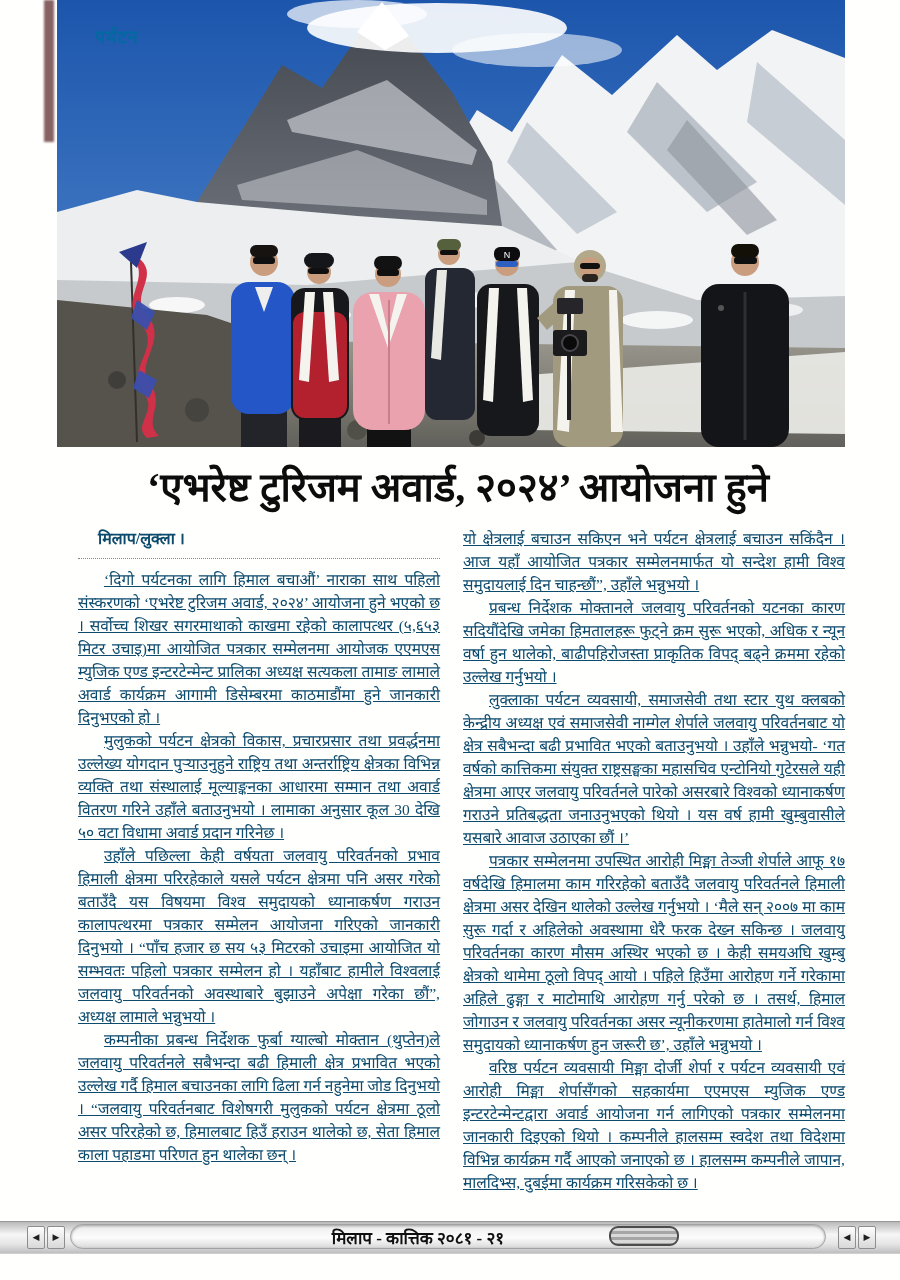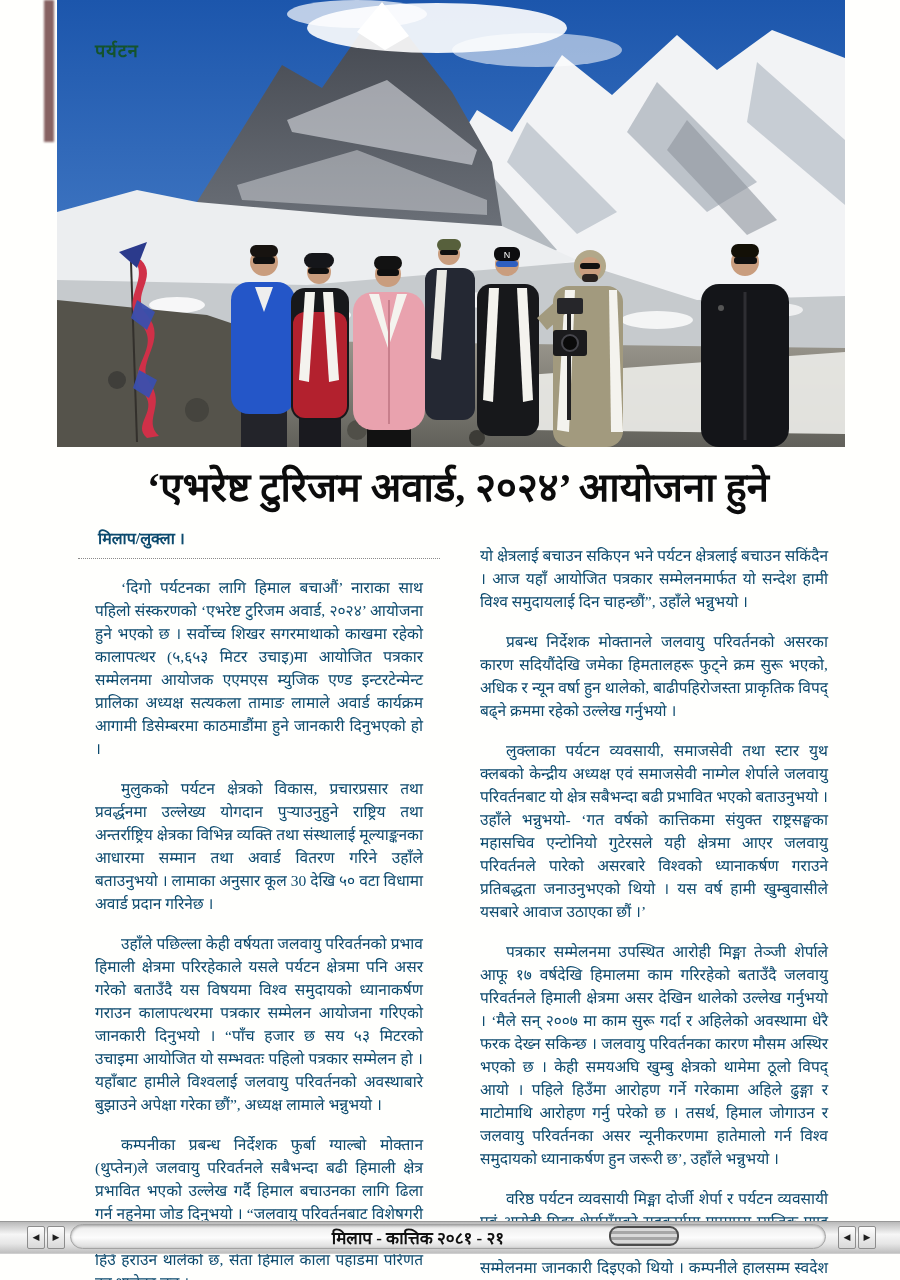--- a/index.html
+++ b/index.html
@@ -8,36 +8,36 @@
     background:#fffffd; overflow:hidden;
     font-family:"Liberation Serif", serif; color:#1c1c1c;
   }
   .photo-wrap { position:absolute; left:57px; top:0; width:788px; height:447px; }
   .photo-wrap svg { display:block; width:788px; height:447px; }
   .scan-artifact {
     position:absolute; left:44px; top:0; width:10px; height:142px;
     background:#6a3c3c; opacity:.8; filter:blur(1px);
   }
   .section-label {
-    position:absolute; left:95px; top:38px;
-    font-size:18px; font-weight:bold; color:#14532d; letter-spacing:1px;
+    position:absolute; left:95px; top:24px;
+    font-size:18px; font-weight:bold; color:#0369a1; letter-spacing:1px;
   }
   .headline {
     position:absolute; left:30px; top:450px; width:840px; margin:8px;
     text-align:center; font-size:40px; font-weight:bold; color:#0c0c0c;
   }
   .col {
     position:absolute; top:527px; font-size:15.5px; line-height:23px;
     text-align:justify; color:#0c4a6e;
   }
   .col-left  { left:78px;  width:362px; }
   .col-right { left:463px; width:382px; }
   .byline { font-weight:bold; font-size:16px; padding-left:20px; }
   .byline-rule { border-bottom:1px dotted #8a8a8a; margin:7px 0 9px 0; height:1px; }
-  .col p { margin:17px; text-indent:26px; }
+  .col p { margin:0; text-indent:26px;text-decoration:underline; }
   .col p.continues { text-indent:0; }
   
   .footer-bar {
     position:absolute; left:0; top:1221px; width:900px; height:31px;
     background:linear-gradient(#b9b9b9, #f6f6f6 40%, #e6e6e6 70%, #bfbfbf);
     border-top:1px solid #989898; border-bottom:1px solid #cfcfcf;
   }
   .fb-btn {
     position:absolute; top:4px; width:18px; height:23px;
     background:linear-gradient(#fefefe,#d8d8d8);
@@ -232,21 +232,21 @@
     <div class="byline">मिलाप/लुक्ला ।</div>
     <div class="byline-rule"></div>
     <p>‘दिगो पर्यटनका लागि हिमाल बचाऔं’ नाराका साथ पहिलो संस्करणको ‘एभरेष्ट टुरिजम अवार्ड, २०२४’ आयोजना हुने भएको छ । सर्वोच्च शिखर सगरमाथाको काखमा रहेको कालापत्थर (५,६५३ मिटर उचाइ)मा आयोजित पत्रकार सम्मेलनमा आयोजक एएमएस म्युजिक एण्ड इन्टरटेन्मेन्ट प्रालिका अध्यक्ष सत्यकला तामाङ लामाले अवार्ड कार्यक्रम आगामी डिसेम्बरमा काठमाडौंमा हुने जानकारी दिनुभएको हो ।</p>
     <p>मुलुकको पर्यटन क्षेत्रको विकास, प्रचारप्रसार तथा प्रवर्द्धनमा उल्लेख्य योगदान पुर्‍याउनुहुने राष्ट्रिय तथा अन्तर्राष्ट्रिय क्षेत्रका विभिन्न व्यक्ति तथा संस्थालाई मूल्याङ्कनका आधारमा सम्मान तथा अवार्ड वितरण गरिने उहाँले बताउनुभयो । लामाका अनुसार कूल 30 देखि ५० वटा विधामा अवार्ड प्रदान गरिनेछ ।</p>
     <p>उहाँले पछिल्ला केही वर्षयता जलवायु परिवर्तनको प्रभाव हिमाली क्षेत्रमा परिरहेकाले यसले पर्यटन क्षेत्रमा पनि असर गरेको बताउँदै यस विषयमा विश्व समुदायको ध्यानाकर्षण गराउन कालापत्थरमा पत्रकार सम्मेलन आयोजना गरिएको जानकारी दिनुभयो । “पाँच हजार छ सय ५३ मिटरको उचाइमा आयोजित यो सम्भवतः पहिलो पत्रकार सम्मेलन हो । यहाँबाट हामीले विश्वलाई जलवायु परिवर्तनको अवस्थाबारे बुझाउने अपेक्षा गरेका छौं”, अध्यक्ष लामाले भन्नुभयो ।</p>
     <p>कम्पनीका प्रबन्ध निर्देशक फुर्बा ग्याल्बो मोक्तान (थुप्तेन)ले जलवायु परिवर्तनले सबैभन्दा बढी हिमाली क्षेत्र प्रभावित भएको उल्लेख गर्दै हिमाल बचाउनका लागि ढिला गर्न नहुनेमा जोड दिनुभयो । “जलवायु परिवर्तनबाट विशेषगरी मुलुकको पर्यटन क्षेत्रमा ठूलो असर परिरहेको छ, हिमालबाट हिउँ हराउन थालेको छ, सेता हिमाल काला पहाडमा परिणत हुन थालेका छन् ।</p>
   </div>
 
   <div class="col col-right">
     <p class="continues">यो क्षेत्रलाई बचाउन सकिएन भने पर्यटन क्षेत्रलाई बचाउन सकिंदैन । आज यहाँ आयोजित पत्रकार सम्मेलनमार्फत यो सन्देश हामी विश्व समुदायलाई दिन चाहन्छौं”, उहाँले भन्नुभयो ।</p>
-    <p>प्रबन्ध निर्देशक मोक्तानले जलवायु परिवर्तनको असरका कारण सदियौंदेखि जमेका हिमतालहरू फुट्ने क्रम सुरू भएको, अधिक र न्यून वर्षा हुन थालेको, बाढीपहिरोजस्ता प्राकृतिक विपद् बढ्ने क्रममा रहेको उल्लेख गर्नुभयो ।</p>
+    <p>प्रबन्ध निर्देशक मोक्तानले जलवायु परिवर्तनको यटनका कारण सदियौंदेखि जमेका हिमतालहरू फुट्ने क्रम सुरू भएको, अधिक र न्यून वर्षा हुन थालेको, बाढीपहिरोजस्ता प्राकृतिक विपद् बढ्ने क्रममा रहेको उल्लेख गर्नुभयो ।</p>
     <p>लुक्लाका पर्यटन व्यवसायी, समाजसेवी तथा स्टार युथ क्लबको केन्द्रीय अध्यक्ष एवं समाजसेवी नाम्गेल शेर्पाले जलवायु परिवर्तनबाट यो क्षेत्र सबैभन्दा बढी प्रभावित भएको बताउनुभयो । उहाँले भन्नुभयो- ‘गत वर्षको कात्तिकमा संयुक्त राष्ट्रसङ्घका महासचिव एन्टोनियो गुटेरसले यही क्षेत्रमा आएर जलवायु परिवर्तनले पारेको असरबारे विश्वको ध्यानाकर्षण गराउने प्रतिबद्धता जनाउनुभएको थियो । यस वर्ष हामी खुम्बुवासीले यसबारे आवाज उठाएका छौं ।’</p>
     <p>पत्रकार सम्मेलनमा उपस्थित आरोही मिङ्मा तेञ्जी शेर्पाले आफू १७ वर्षदेखि हिमालमा काम गरिरहेको बताउँदै जलवायु परिवर्तनले हिमाली क्षेत्रमा असर देखिन थालेको उल्लेख गर्नुभयो । ‘मैले सन् २००७ मा काम सुरू गर्दा र अहिलेको अवस्थामा धेरै फरक देख्न सकिन्छ । जलवायु परिवर्तनका कारण मौसम अस्थिर भएको छ । केही समयअघि खुम्बु क्षेत्रको थामेमा ठूलो विपद् आयो । पहिले हिउँमा आरोहण गर्ने गरेकामा अहिले ढुङ्गा र माटोमाथि आरोहण गर्नु परेको छ । तसर्थ, हिमाल जोगाउन र जलवायु परिवर्तनका असर न्यूनीकरणमा हातेमालो गर्न विश्व समुदायको ध्यानाकर्षण हुन जरूरी छ’, उहाँले भन्नुभयो ।</p>
     <p>वरिष्ठ पर्यटन व्यवसायी मिङ्मा दोर्जी शेर्पा र पर्यटन व्यवसायी एवं आरोही मिङ्मा शेर्पासँगको सहकार्यमा एएमएस म्युजिक एण्ड इन्टरटेन्मेन्टद्वारा अवार्ड आयोजना गर्न लागिएको पत्रकार सम्मेलनमा जानकारी दिइएको थियो । कम्पनीले हालसम्म स्वदेश तथा विदेशमा विभिन्न कार्यक्रम गर्दै आएको जनाएको छ । हालसम्म कम्पनीले जापान, मालदिभ्स, दुबईमा कार्यक्रम गरिसकेको छ ।</p>
   </div>
 
   <div class="footer-bar">
     <div class="fb-btn lb1">
       <span>◀</span>
     </div>
     <div class="fb-btn lb2">

